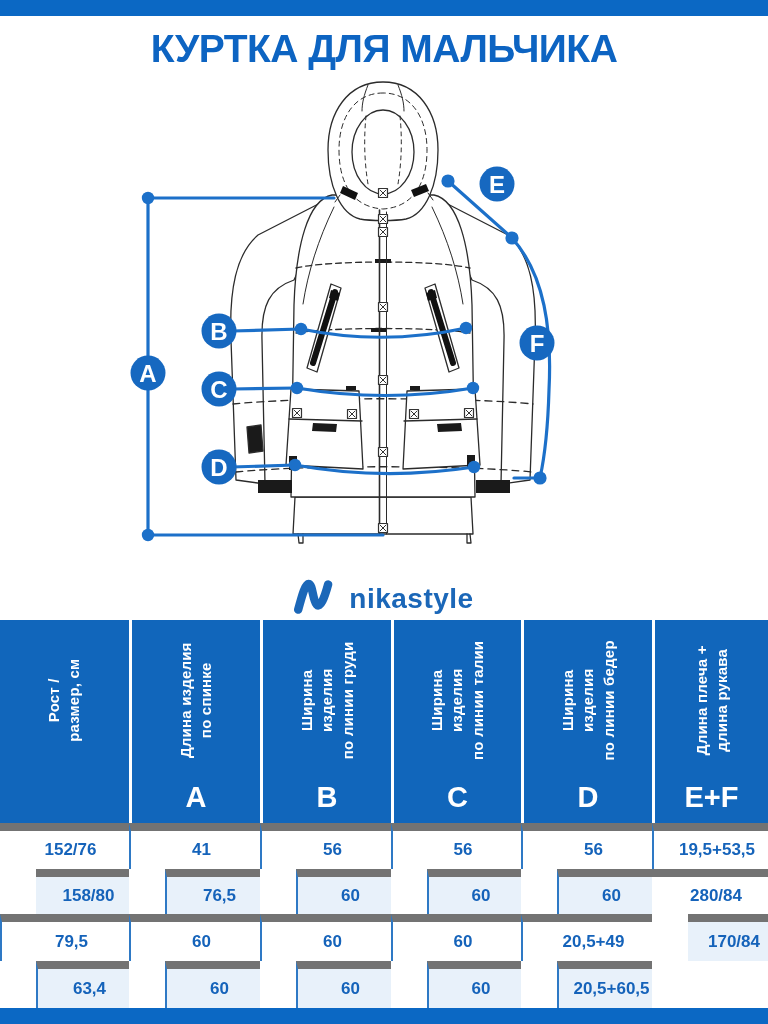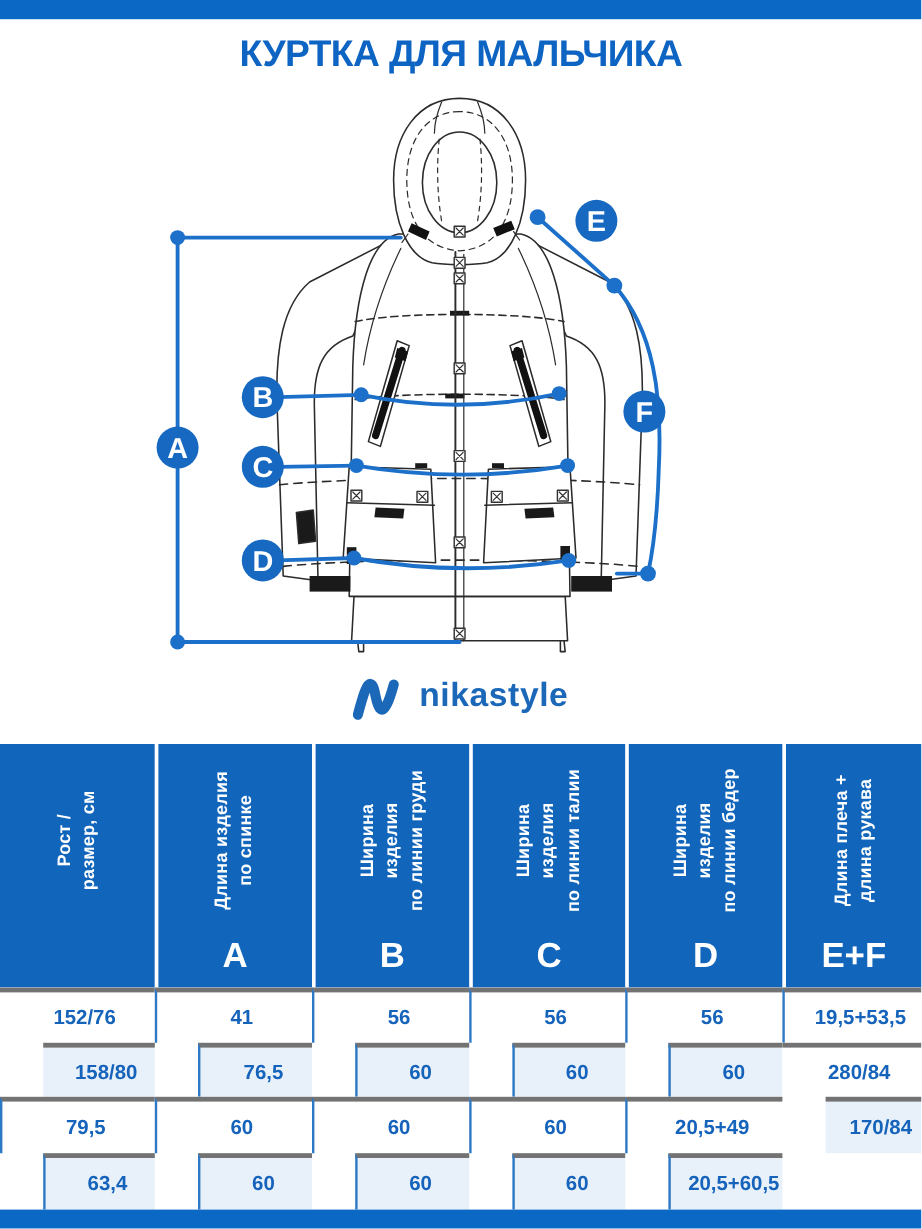--- a/index.html
+++ b/index.html
@@ -4,27 +4,27 @@
 <style>
   html,body{margin:0;padding:0;background:#ffffff;}
   .page{
     position:relative;width:768px;height:1024px;overflow:hidden;background:#fff;
     font-family:"Liberation Sans","DejaVu Sans",sans-serif;
   }
   .topbar{position:absolute;top:0;left:0;width:768px;height:16px;background:#0b68c4;}
   .bottombar{position:absolute;top:1008px;left:0;width:768px;height:16px;background:#0b68c4;}
   .title{
     position:absolute;top:27px;left:0;width:768px;text-align:center;
-    font-size:31px;font-weight:bold;color:#0d64c2;letter-spacing:-0.5px;
+    font-size:39px;font-weight:bold;color:#0d64c2;letter-spacing:-0.5px;
   }
   svg.diagram{position:absolute;top:0;left:0;pointer-events:none;}
   .badge-letter{font:bold 24px "Liberation Sans","DejaVu Sans",sans-serif;fill:#ffffff;text-anchor:middle;}
   .logo-row{
     position:absolute;top:563px;left:0;width:768px;height:52px;
-    display:flex;align-items:flex-start;justify-content:center;gap:13px;
+    display:flex;align-items:flex-end;justify-content:center;gap:13px;
   }
   .logo-text{font-size:28px;font-weight:bold;color:#1b67b8;letter-spacing:0.5px;}
   
   .size-table{
     position:absolute;top:620px;left:0;width:768px;height:388px;
     display:grid;
     grid-template-columns:129px 131px 131px 130px 131px 116px;
     grid-template-rows:203px 46px 45px 47px 47px;
   }
   .hcell{
@@ -36,21 +36,21 @@
     transform:rotate(-90deg);white-space:pre-line;text-align:center;
     color:#ffffff;font-weight:bold;font-size:15px;line-height:1.35;letter-spacing:.2px;
   }
   .hletter{
     height:42px;display:flex;align-items:flex-start;justify-content:center;
     color:#ffffff;font-weight:bold;font-size:29px;
   }
   .cell{
     display:flex;align-items:center;justify-content:center;box-sizing:border-box;
     font-size:17px;font-weight:bold;color:#1563ba;background:#ffffff;
-    border-top:4px solid #737373;
+    border-top:8px solid #737373;
     padding-left:12px;
   }
   .cell.sep{border-left:2px solid #2e79c5;}
   .cell.alt{background:#e8f1fa;margin-left:36px;}
 </style>
 </head>
 <body>
 
 <div class="page">
 

